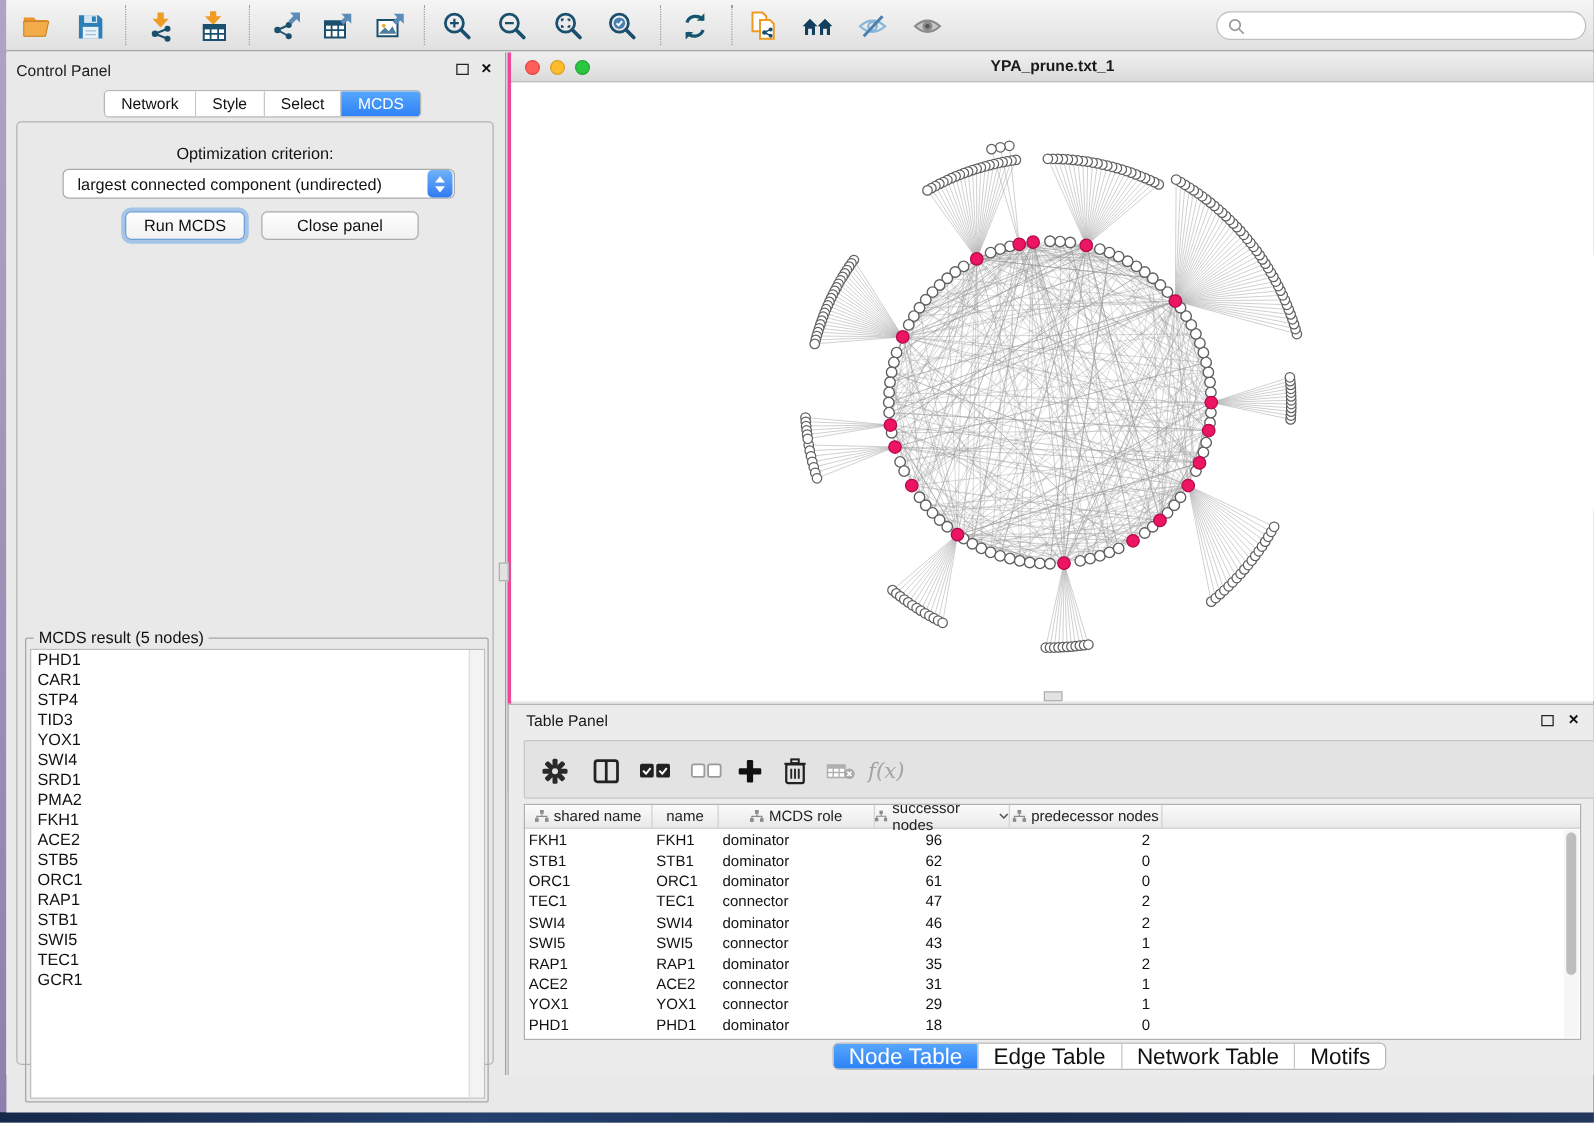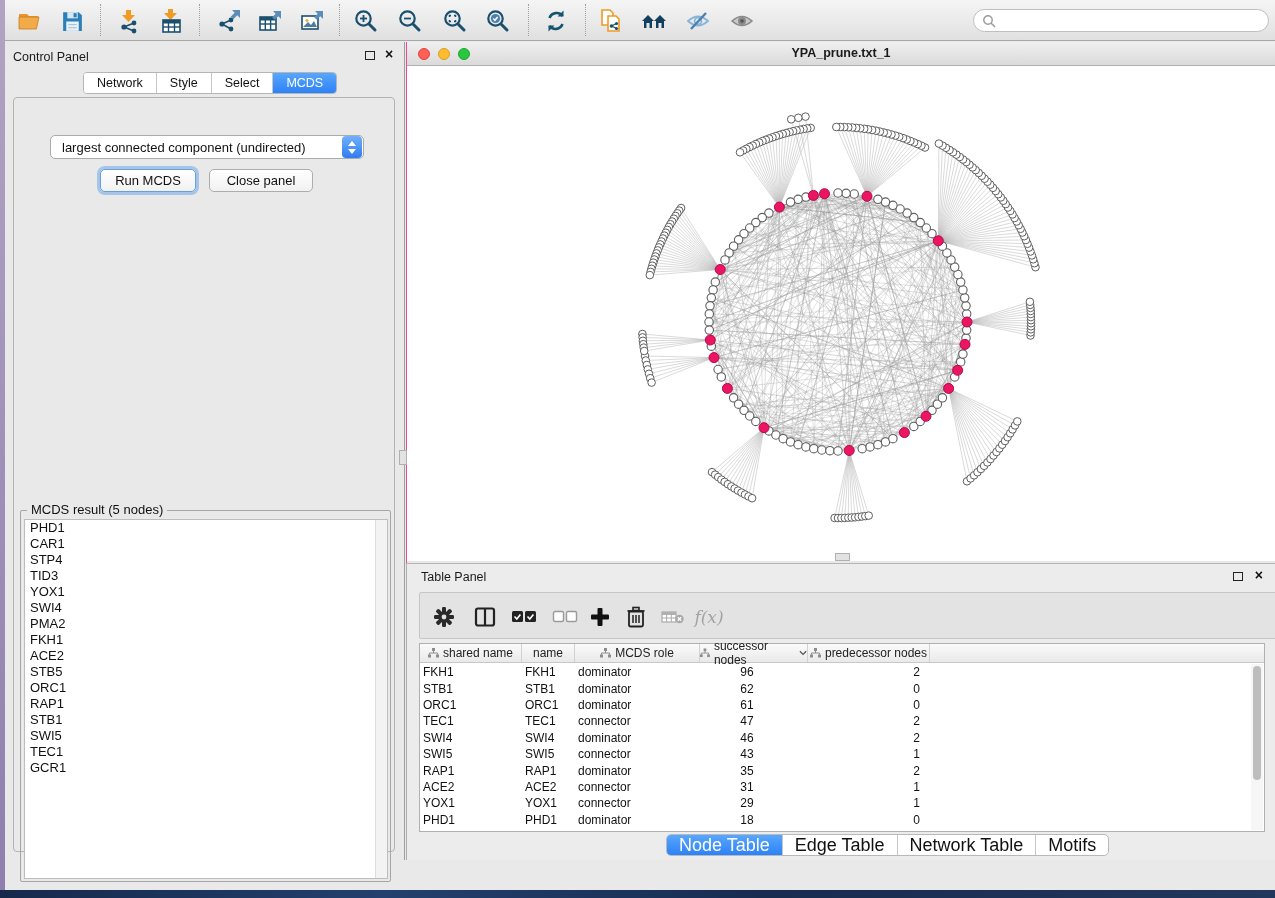--- a/index.html
+++ b/index.html
@@ -35,29 +35,29 @@
   .opt-label { position:absolute; left:0; top:17px; width:100%; text-align:center; font-size:13px; color:#111; }
   .dropdown { position:absolute; left:36px; top:37px; width:314px; height:24px; background:#fff; border:1px solid #ababab; border-radius:5px; display:flex; align-items:center; }
   .dropdown .dd-text { flex:1; font-size:13px; color:#111; padding-left:11px; white-space:nowrap; }
   .dd-stepper { width:20px; height:22px; margin-right:1px; border-radius:4px; background:linear-gradient(180deg,#70b1fa,#2f7bf3);
     display:flex; flex-direction:column; align-items:center; justify-content:center; gap:3px; }
   .dd-up { width:0; height:0; border-left:4px solid transparent; border-right:4px solid transparent; border-bottom:5px solid #fff; }
   .dd-down { width:0; height:0; border-left:4px solid transparent; border-right:4px solid transparent; border-top:5px solid #fff; }
   .btn { position:absolute; top:71px; height:23px; background:linear-gradient(180deg,#ffffff,#f1f1f1); border:1px solid #adadad; border-radius:5px;
     font-size:13px; color:#111; display:flex; align-items:center; justify-content:center; }
   .btn-run { left:86px; width:96px; border-color:#679fd8; box-shadow:0 0 0 3px rgba(110,165,230,.55); }
-  .btn-closepanel { left:195px; width:104px; }
+  .btn-closepanel { left:195px; width:126px; }
   .result-group { position:absolute; left:6px; top:412px; width:371px; height:372px; border:1px solid #a6a6a6; border-radius:2px; }
   .result-legend { position:absolute; top:-9px; left:6px; background:#e9e9e9; padding:0 4px; font-size:13px; color:#111; }
   .result-list { position:absolute; left:3px; top:8px; width:364px; height:360px; background:#fff; border:1px solid #bdbdbd; overflow:hidden; }
   .result-scroll { position:absolute; right:0; top:0; width:12px; height:100%; background:#f3f3f3; border-left:1px solid #ddd; }
   .list-item { font-size:13px; color:#111; line-height:16px; padding-left:5px; }
 
   
-  .net-frame { position:absolute; left:401px; top:42px; width:869px; height:593px; border-left:1px solid #ec4899; }
+  .net-frame { position:absolute; left:401px; top:42px; width:869px; height:593px; border-left:3px solid #ec4899; }
   .net-titlebar { position:absolute; left:0; top:0; width:100%; height:24px;
     background:linear-gradient(180deg,#f0f0f0,#dadada); border-bottom:1px solid #b0b0b0; }
   .traffic { position:absolute; top:6px; width:12px; height:12px; border-radius:50%; }
   .net-title { position:absolute; left:0; top:4px; width:100%; text-align:center; font-size:12.5px; font-weight:bold; color:#1a1a1a; }
   .net-view { position:absolute; left:0; top:24px; width:869px; height:495px; background:#fff; overflow:hidden; }
 
   
   .v-handle { position:absolute; left:394px; top:450px; width:8px; height:15px; background:#e2e2e2; border:1px solid #b0b0b0; }
   .h-handle { position:absolute; left:830px; top:553px; width:15px; height:8px; background:#e2e2e2; border:1px solid #b0b0b0; }
 
@@ -259,40 +259,42 @@
     <div class="win-close" style="left:380px">×</div>
 
     <div class="cp-tabs">
       <div class="cp-tab">Network</div>
       <div class="cp-tab">Style</div>
       <div class="cp-tab">Select</div>
       <div class="cp-tab active">MCDS</div>
     </div>
 
     <div class="cp-inner">
+      <div class="opt-label">Optimization criterion:</div>
       <div class="dropdown">
         <div class="dd-text">largest connected component (undirected)</div>
         <div class="dd-stepper">
             <div class="dd-up"></div>
             <div class="dd-down"></div>
           </div>
       </div>
       <div class="btn btn-run">Run MCDS</div>
       <div class="btn btn-closepanel">Close panel</div>
 
       <div class="result-group">
         <div class="result-legend">MCDS result (5 nodes)</div>
         <div class="result-list">
           <div class="result-scroll"></div>
         <div class="list-item">PHD1</div>
             <div class="list-item">CAR1</div>
             <div class="list-item">STP4</div>
             <div class="list-item">TID3</div>
             <div class="list-item">YOX1</div>
             <div class="list-item">SWI4</div>
+            <div class="list-item">SRD1</div>
             <div class="list-item">PMA2</div>
             <div class="list-item">FKH1</div>
             <div class="list-item">ACE2</div>
             <div class="list-item">STB5</div>
             <div class="list-item">ORC1</div>
             <div class="list-item">RAP1</div>
             <div class="list-item">STB1</div>
             <div class="list-item">SWI5</div>
             <div class="list-item">TEC1</div>
             <div class="list-item">GCR1</div>

